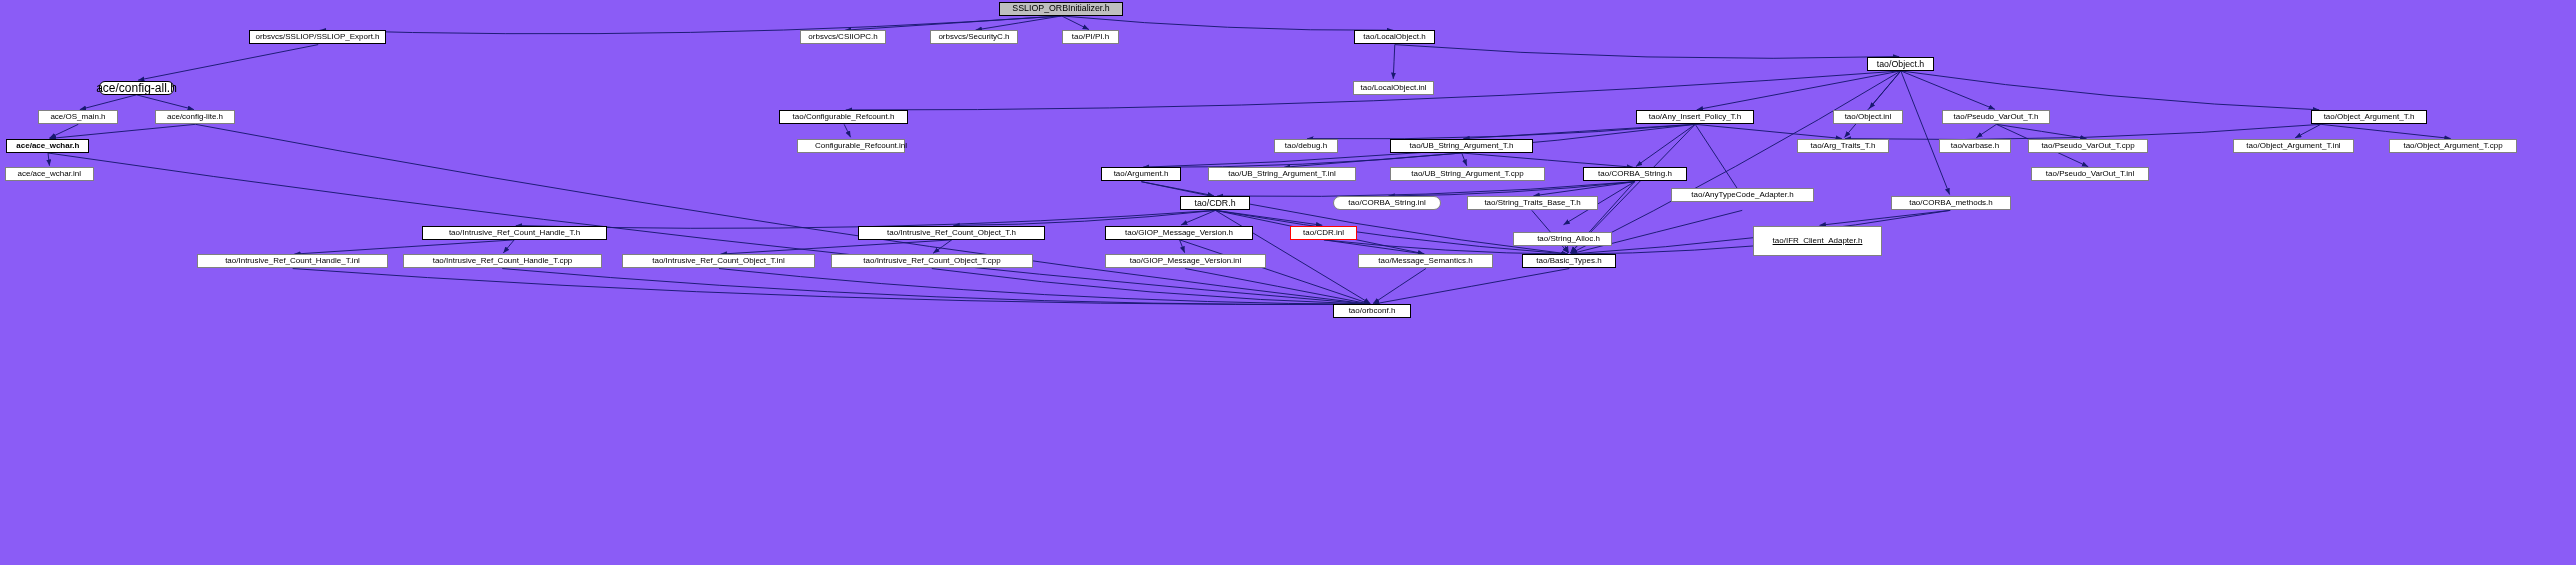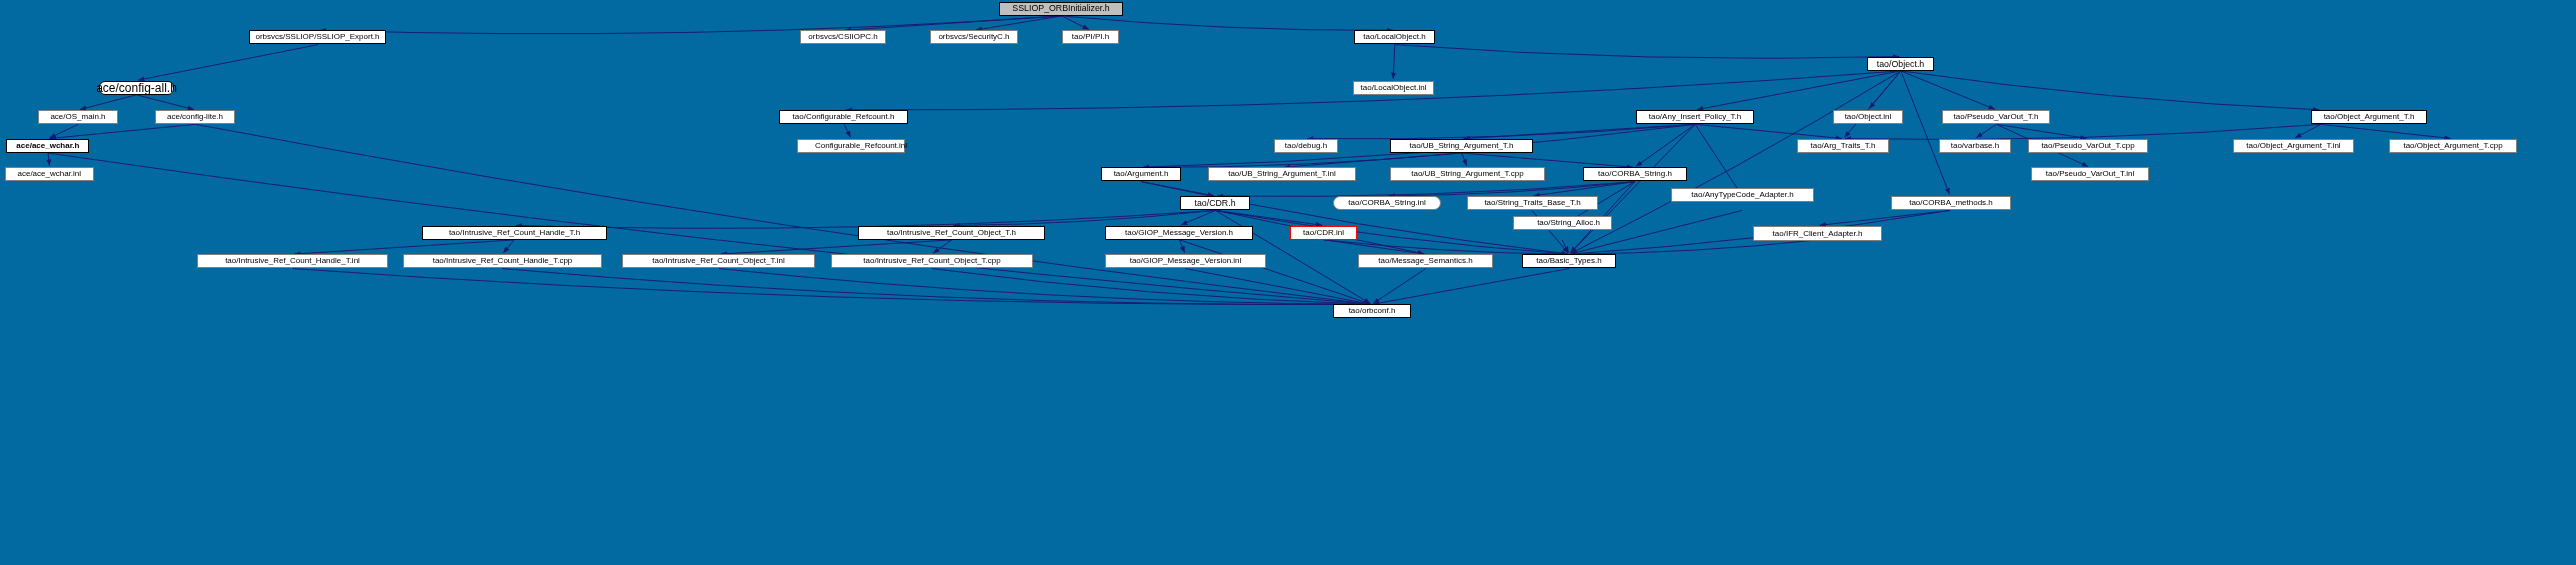--- a/index.html
+++ b/index.html
@@ -1,17 +1,17 @@
 <!DOCTYPE html>
 <html style="font-size:12.8px"><head>
 <meta charset="utf-8">
 <style>
   html,body{margin:0;padding:0;background:#ffffff;}
   body{font-family:"Liberation Sans","DejaVu Sans",sans-serif;}
-  #graph{position:relative;width:2576px;height:565px;background:#0369a1;overflow:hidden;}
+  #graph{position:relative;width:2576px;height:565px;background:#8b5cf6;overflow:hidden;}
   #edges{position:absolute;left:0;top:0;width:2576px;height:565px;}
   .node{position:absolute;box-sizing:border-box;display:flex;align-items:center;
         justify-content:center;white-space:nowrap;background:#ffffff;
         border:0.8px solid #808080;color:#000000;line-height:1;}
   .node span{display:block;padding:0 3.2px;}
   .node.root{background:#bfbfbf;border:0.8px solid #000000;}
   .node.hdr{border:0.8px solid #000000;}
   .node.cur{border:0.8px solid #ff0000;}
 </style>
 </head>
@@ -217,24 +217,24 @@
       </div>
       <div class="node hdr" style="left: 858px; top: 226px; width: 187px; height: 14.3px; font-size: 8px;">
         <span>tao/Intrusive_Ref_Count_Object_T.h</span>
       </div>
       <div class="node hdr" style="left: 1105px; top: 226px; width: 148px; height: 14.3px; font-size: 8px;">
         <span>tao/GIOP_Message_Version.h</span>
       </div>
       <div class="node cur" style="left: 1290px; top: 226px; width: 67px; height: 14.3px; font-size: 8px;">
         <span>tao/CDR.inl</span>
       </div>
-      <div class="node " style="left: 1513px; top: 216px; width: 99px; height: 14.3px; font-size: 8px; padding-left: 12px;">
+      <div class="node " style="left: 1513px; top: 232px; width: 99px; height: 14.3px; font-size: 8px; padding-left: 12px;">
         <span>tao/String_Alloc.h</span>
       </div>
-      <div class="node " style="left: 1753px; top: 226px; width: 129px; height: 15px; font-size: 8px;">
+      <div class="node " style="left: 1753px; top: 226px; width: 129px; height: 30px; font-size: 8px; text-decoration: underline;">
         <span>tao/IFR_Client_Adapter.h</span>
       </div>
       <div class="node " style="left: 197px; top: 254px; width: 191px; height: 14.3px; font-size: 8px;">
         <span>tao/Intrusive_Ref_Count_Handle_T.inl</span>
       </div>
       <div class="node " style="left: 403px; top: 254px; width: 199px; height: 14.3px; font-size: 8px;">
         <span>tao/Intrusive_Ref_Count_Handle_T.cpp</span>
       </div>
       <div class="node " style="left: 622px; top: 254px; width: 193px; height: 14.3px; font-size: 8px;">
         <span>tao/Intrusive_Ref_Count_Object_T.inl</span>

